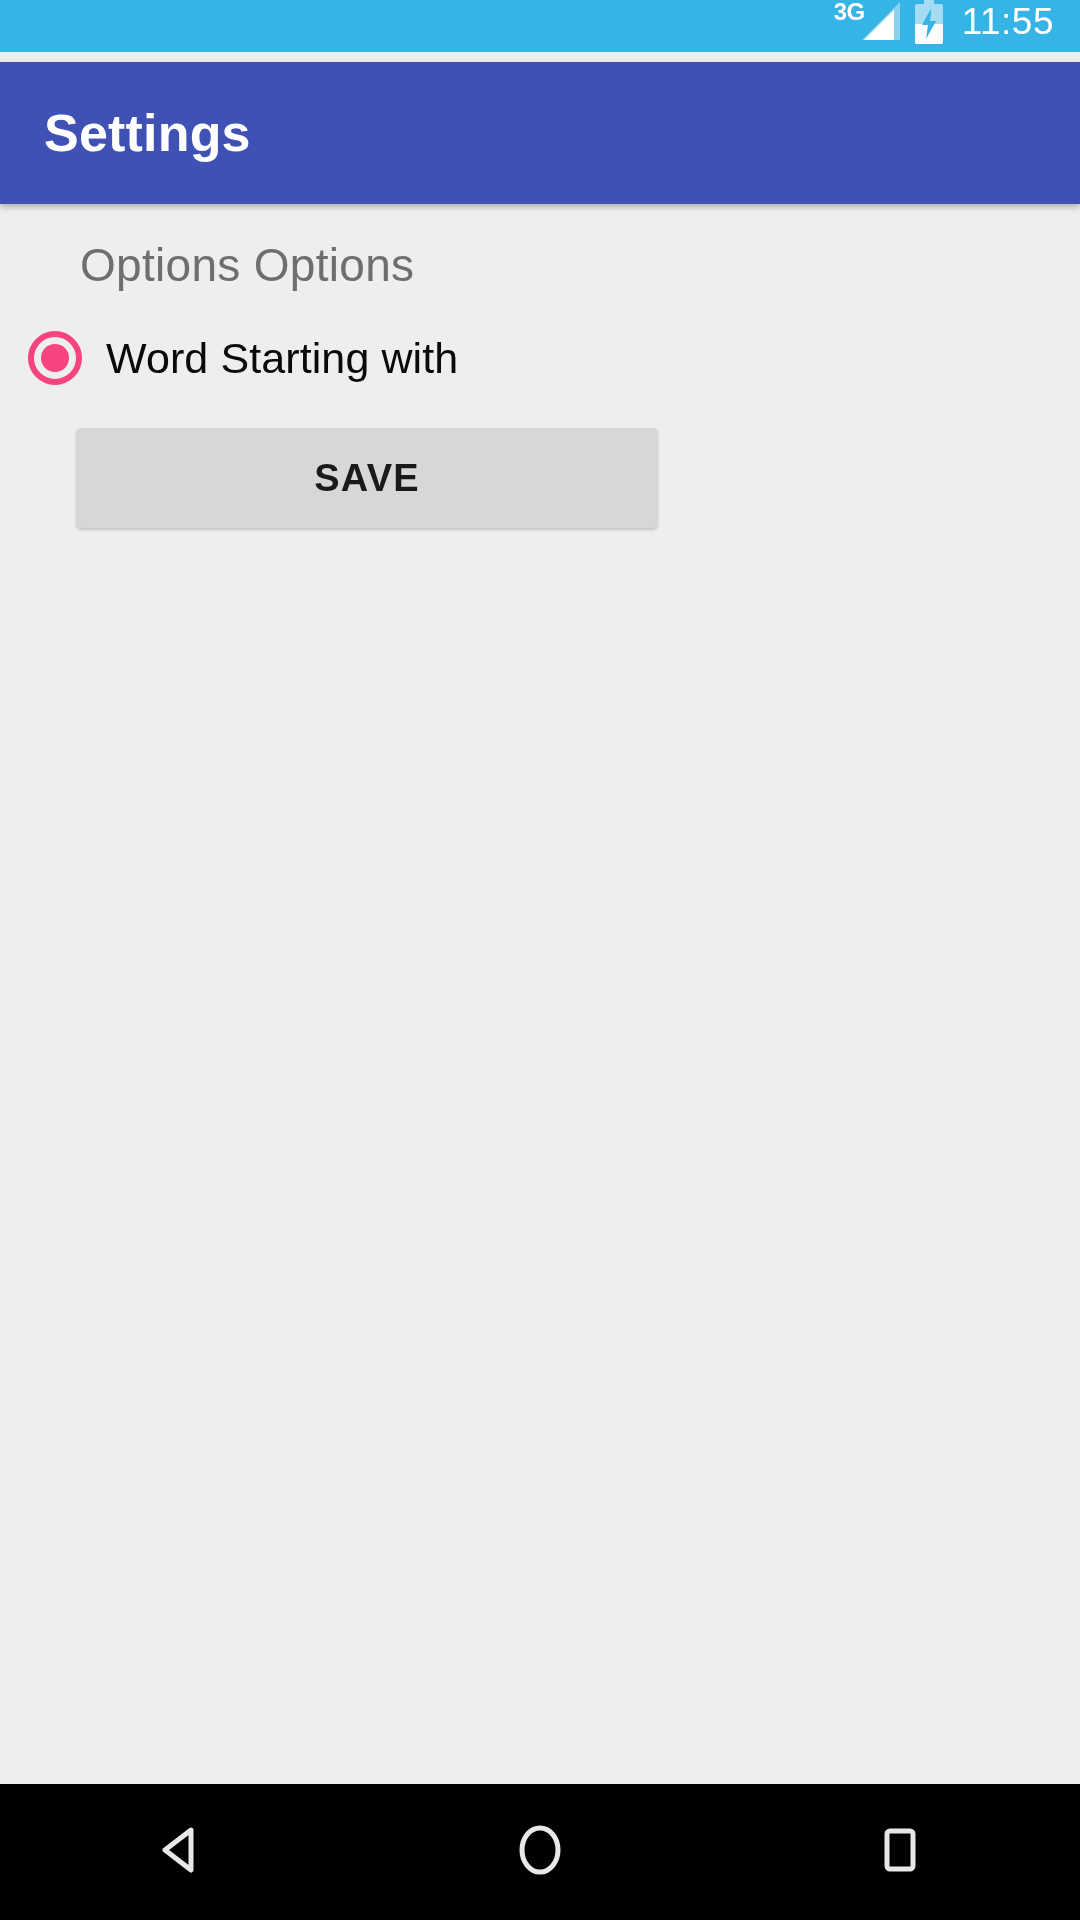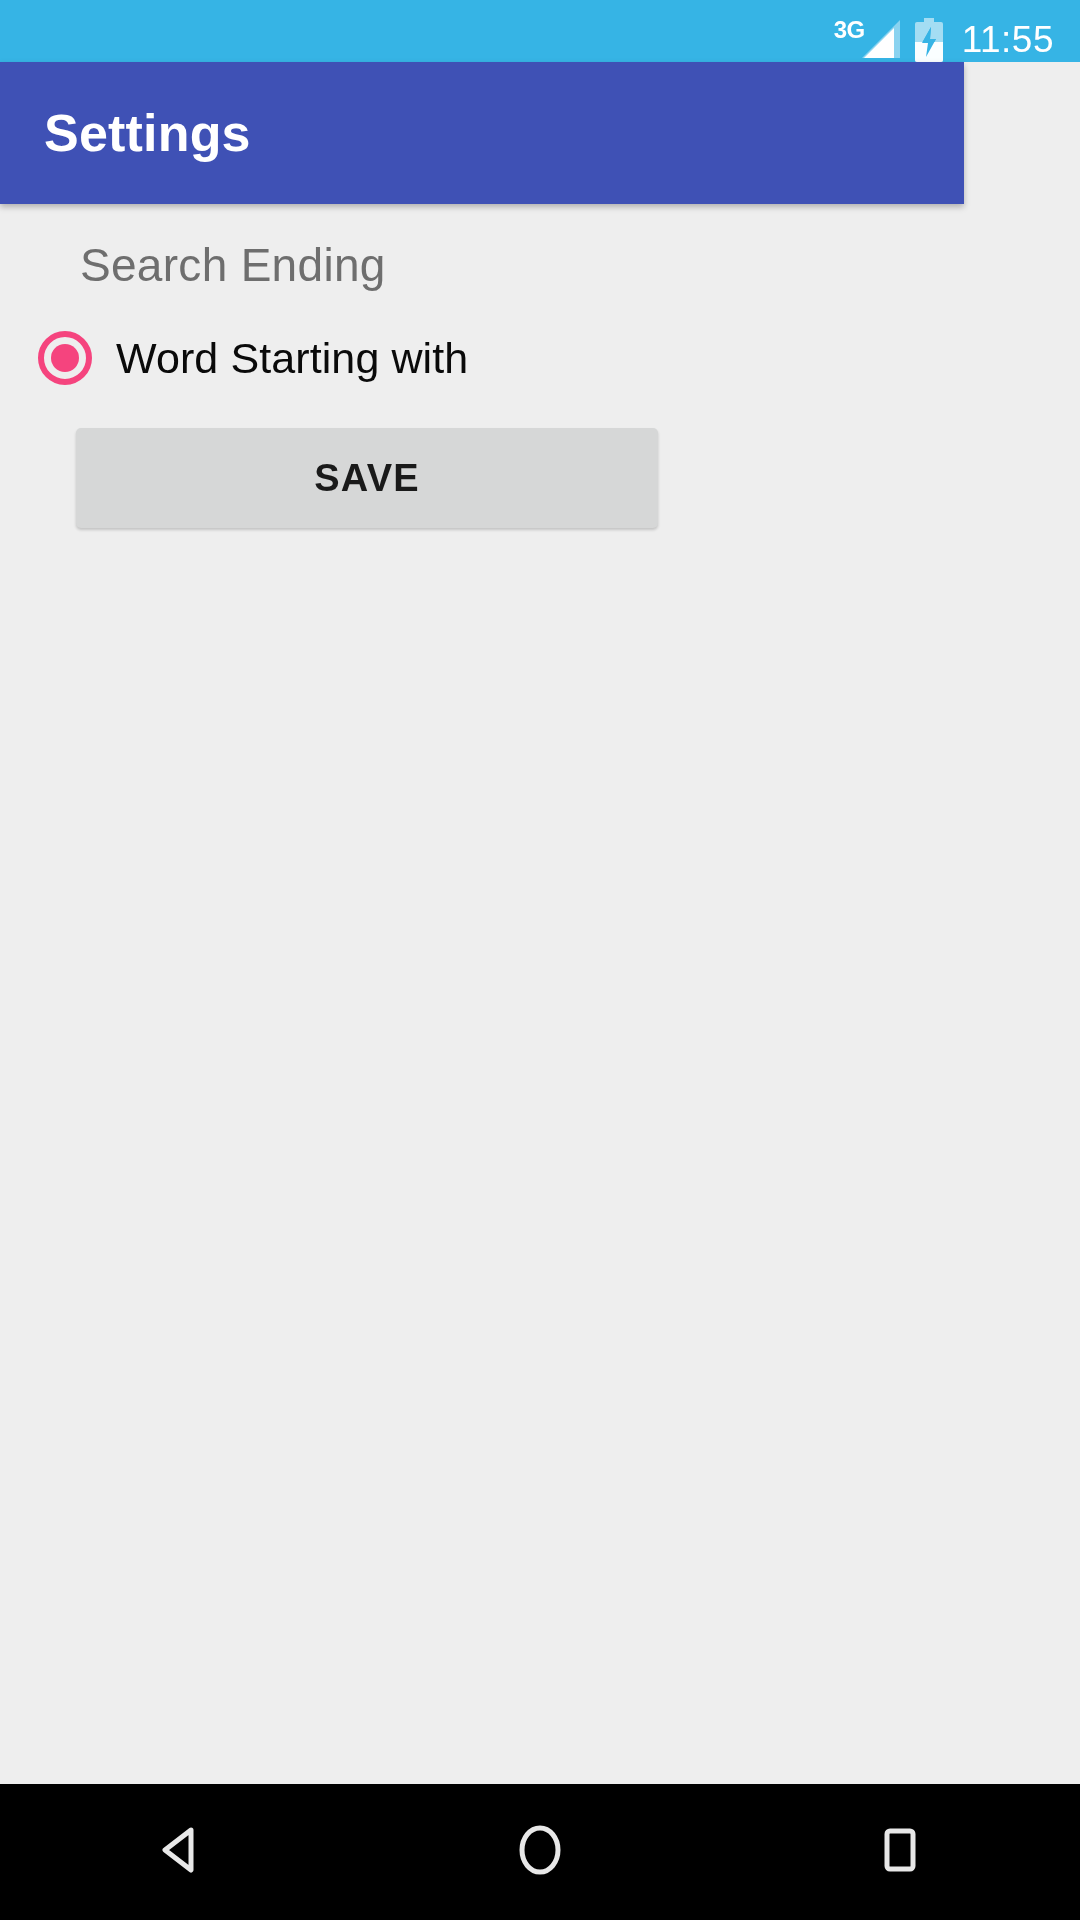--- a/index.html
+++ b/index.html
@@ -14,24 +14,24 @@
     overflow: hidden;
     font-family: "Liberation Sans", sans-serif;
     background: #EEEEEE;
   }
 
   
   .status-bar {
     position: absolute;
     top: 0; left: 0;
     width: 1080px;
-    height: 62px;
+    height: 52px;
     background: #36B4E5;
     display: flex;
-    align-items: flex-end;
+    align-items: flex-start;
     justify-content: flex-end;
     padding-right: 26px;
     box-sizing: border-box;
   }
   .status-right {
     display: flex;
     align-items: center;
     gap: 14px;
   }
   .signal-wrap {
@@ -74,21 +74,21 @@
     color: #ffffff;
     font-weight: 400;
     letter-spacing: 0.5px;
     margin-left: 4px;
   }
 
   
   .app-bar {
     position: absolute;
     top: 62px; left: 0;
-    width: 964px;
+    width: 1080px;
     height: 142px;
     background: #3F51B5;
     display: flex;
     align-items: center;
     box-shadow: 0 3px 6px rgba(0,0,0,0.26);
     z-index: 5;
   }
   .app-bar-title {
     color: #ffffff;
     font-size: 52px;
@@ -114,21 +114,21 @@
     letter-spacing: 0.3px;
   }
 
   .radio-group {
     margin-top: 18px;
   }
   .radio-row {
     display: flex;
     align-items: center;
     height: 96px;
-    padding-left: 38px;
+    padding-left: 28px;
     box-sizing: border-box;
   }
   .radio-mark {
     position: relative;
     width: 54px;
     height: 54px;
     flex: 0 0 54px;
     border-radius: 50%;
     box-sizing: border-box;
     border: 5px solid #616161;
@@ -225,21 +225,21 @@
       <span class="time-text">11:55</span>
     </div>
   </div>
 
   <div class="app-bar">
     <span class="app-bar-title">Settings</span>
   </div>
 
   <div class="content">
 
-    <h2 class="section-title">Search Ending</h2>
+    <h2 class="section-title">Options Options</h2>
 
     <div class="radio-group">
 
       <div class="radio-row">
         <span class="radio-mark checked"></span>
         <span class="radio-label">Word Starting with</span>
       </div>
 
 
 

